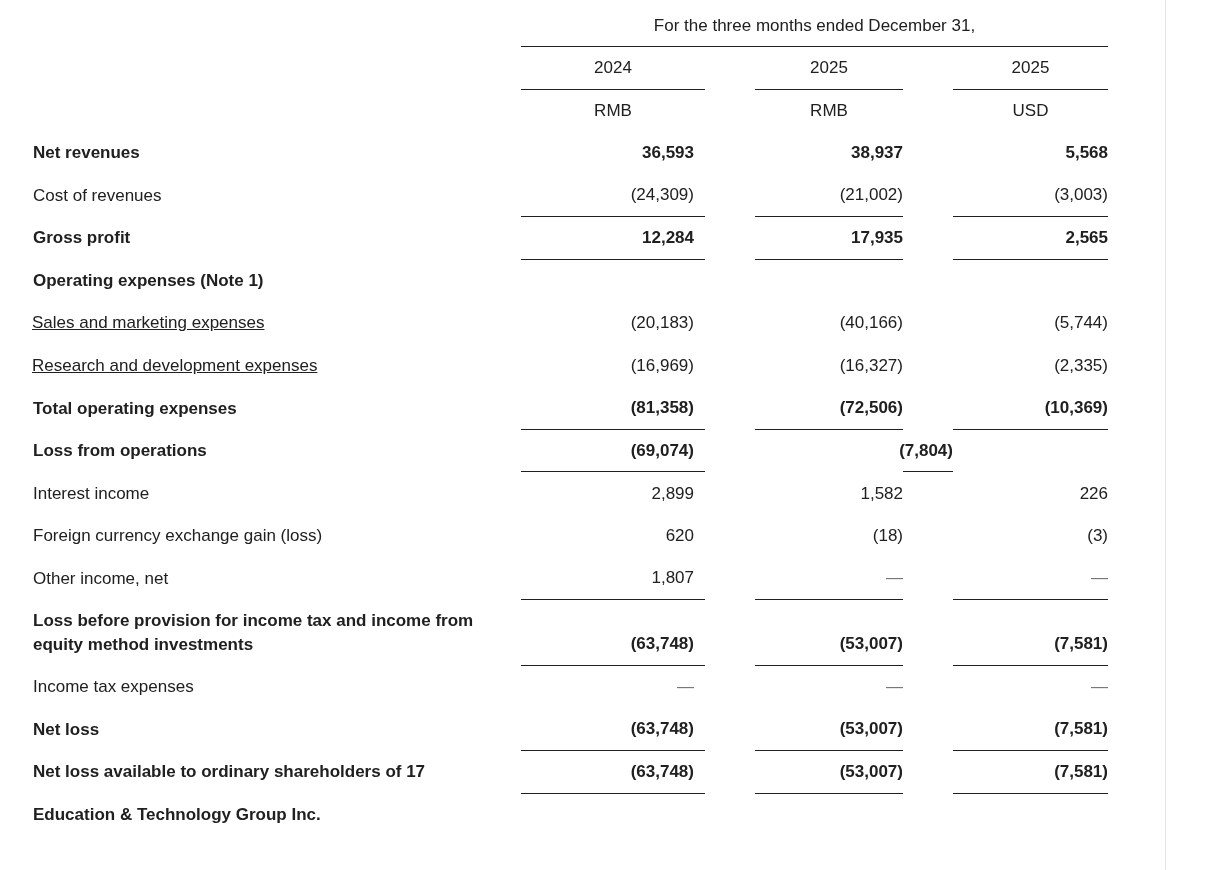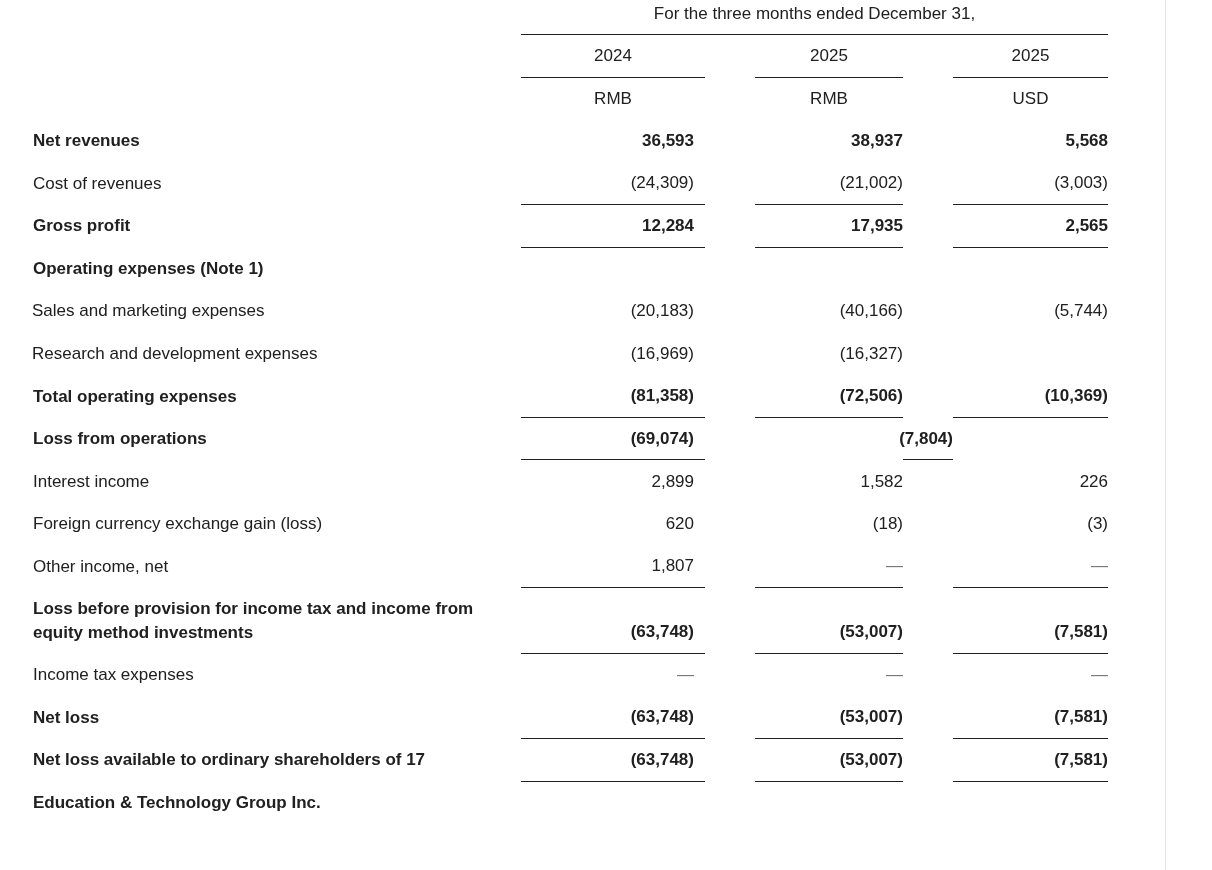--- a/index.html
+++ b/index.html
@@ -9,21 +9,21 @@
     height: 870px;
     background: #ffffff;
     font-family: "Liberation Sans", "DejaVu Sans", sans-serif;
     color: #202020;
     position: relative;
     overflow: hidden;
   }
   .fin-table {
     position: absolute;
     left: 0;
-    top: 0;
+    top: 12px;
     width: 1108px;
     font-size: 17px;
   }
   .grid-row {
     display: grid;
     grid-template-columns: 521px 184px 50px 148px 50px 155px;
   }
   .cell { display: flex; align-items: center; min-height: 0; }
   
   .title-row { height: 35px; }
@@ -40,21 +40,21 @@
   .currency-cell { justify-content: center; }
   
   .data-row { height: 42.55px; }
   .data-row.tall { height: 66px; }
   .label-cell {
     padding-left: 9px;
     white-space: pre-line;
     line-height: 24px;
     margin-left: 24px;
   }
-  .label-cell.indent { padding-left: 8px; }
+  .label-cell.indent { padding-left: 8px; text-decoration: underline; }
   .val-cell { justify-content: flex-end; text-align: right; }
   .val-cell.c1 { padding-right: 11px; }
   .data-row.rule .val-cell { border-bottom: 1.5px solid #212121; text-align: center; }
   .data-row.tall .val-cell { align-items: flex-end; padding-bottom: 11px; }
   .bold { font-weight: 700; }
   .dash { color: #757575; }
   .page-edge {
     position: absolute;
     top: 0;
     left: 1165px;
@@ -131,20 +131,21 @@
         <div class="cell val-cell c2">(40,166)</div>
         <div class="cell"></div>
         <div class="cell val-cell c3">(5,744)</div>
       </div>
       <div class="grid-row data-row">
         <div class="cell label-cell indent">Research and development expenses</div>
         <div class="cell val-cell c1">(16,969)</div>
         <div class="cell"></div>
         <div class="cell val-cell c2">(16,327)</div>
         <div class="cell"></div>
+        <div class="cell val-cell c3">(2,335)</div>
       </div>
       <div class="grid-row data-row rule bold">
         <div class="cell label-cell">Total operating expenses</div>
         <div class="cell val-cell c1">(81,358)</div>
         <div class="cell"></div>
         <div class="cell val-cell c2">(72,506)</div>
         <div class="cell"></div>
         <div class="cell val-cell c3">(10,369)</div>
       </div>
       <div class="grid-row data-row rule bold">

